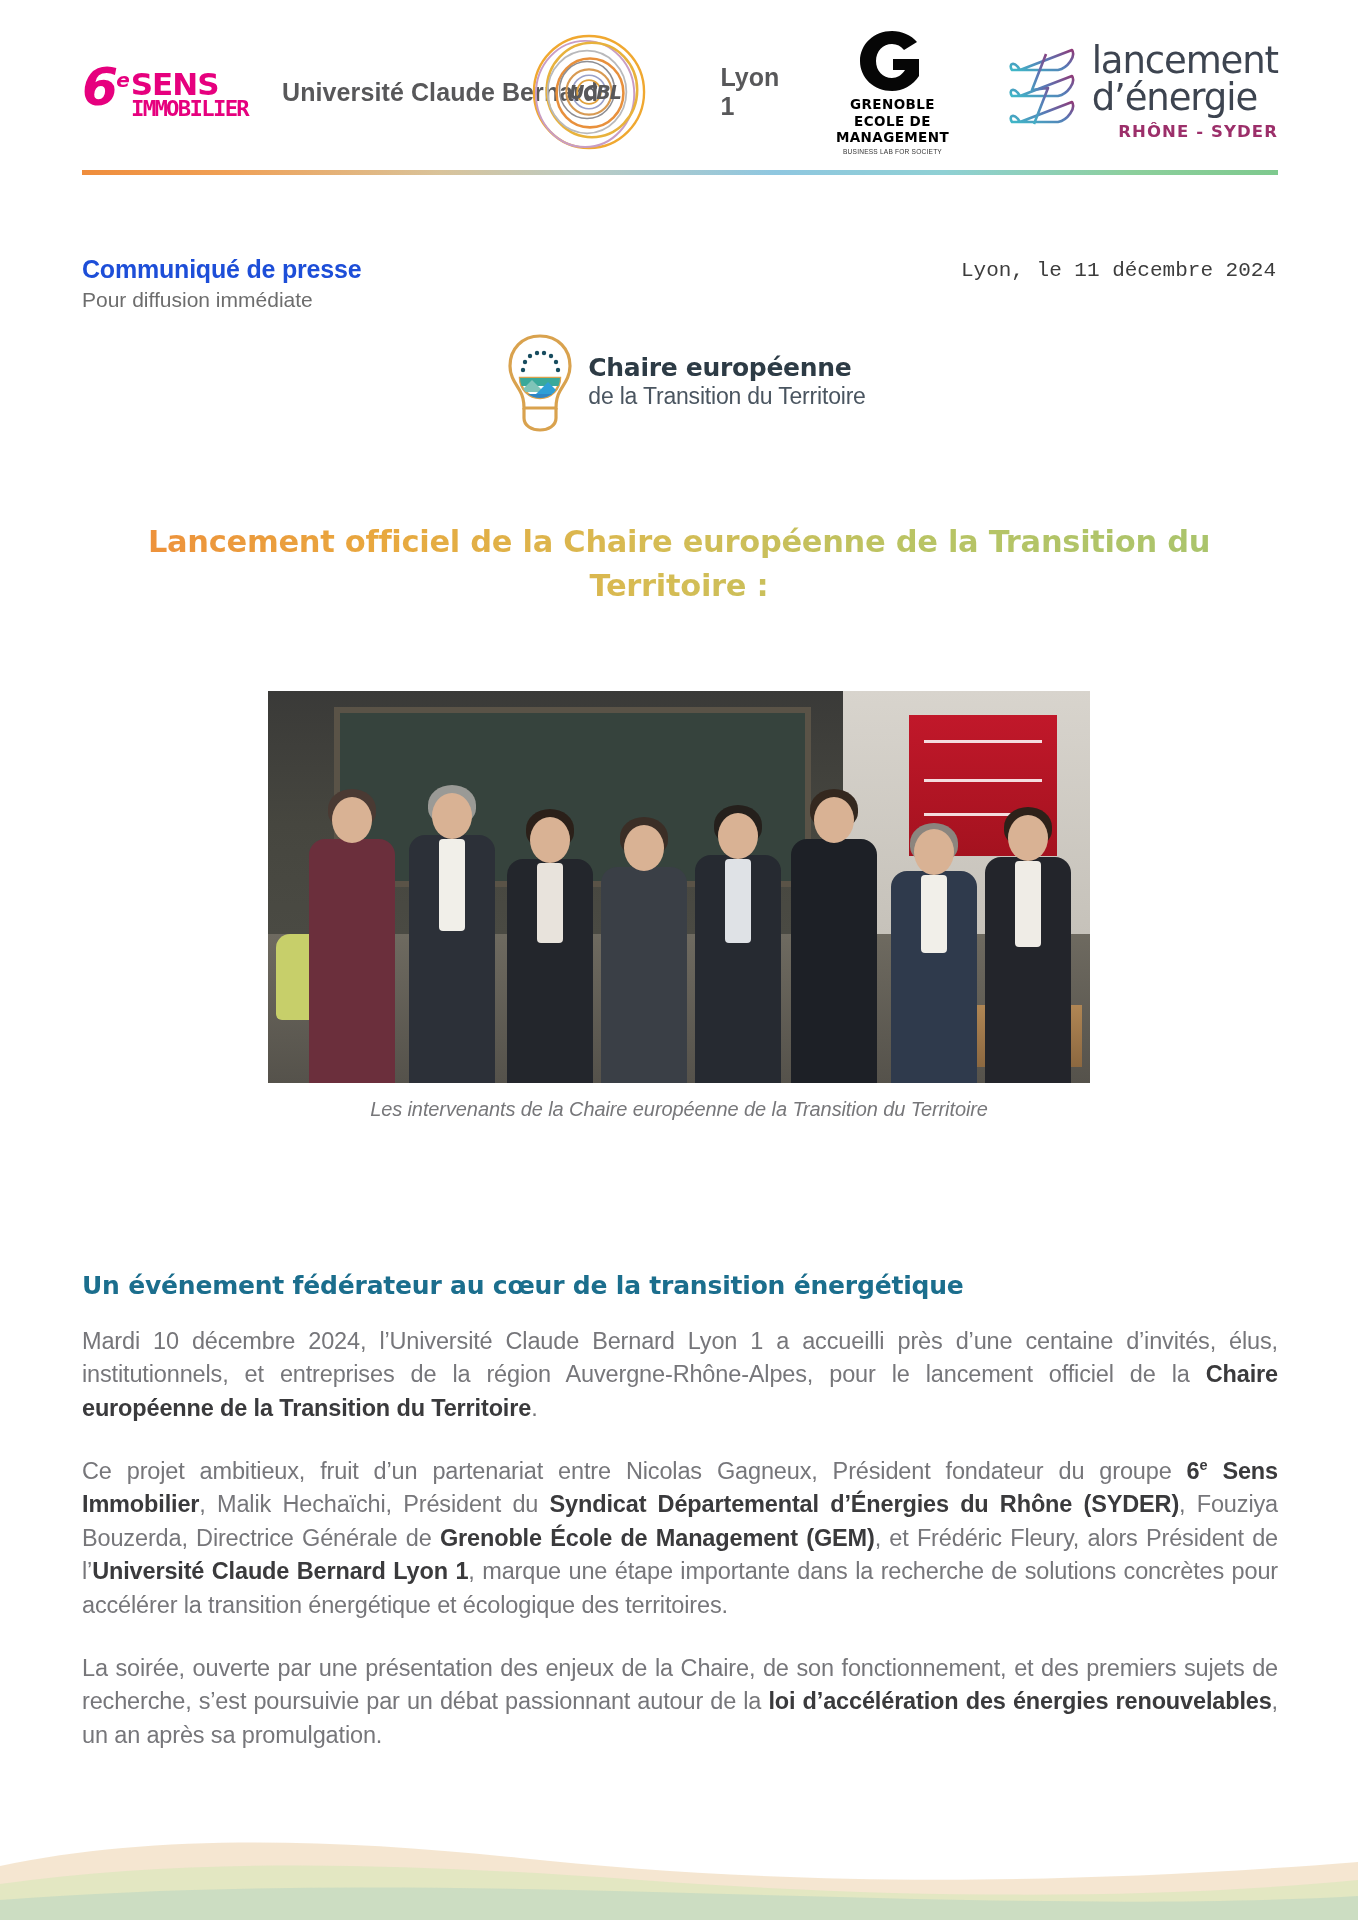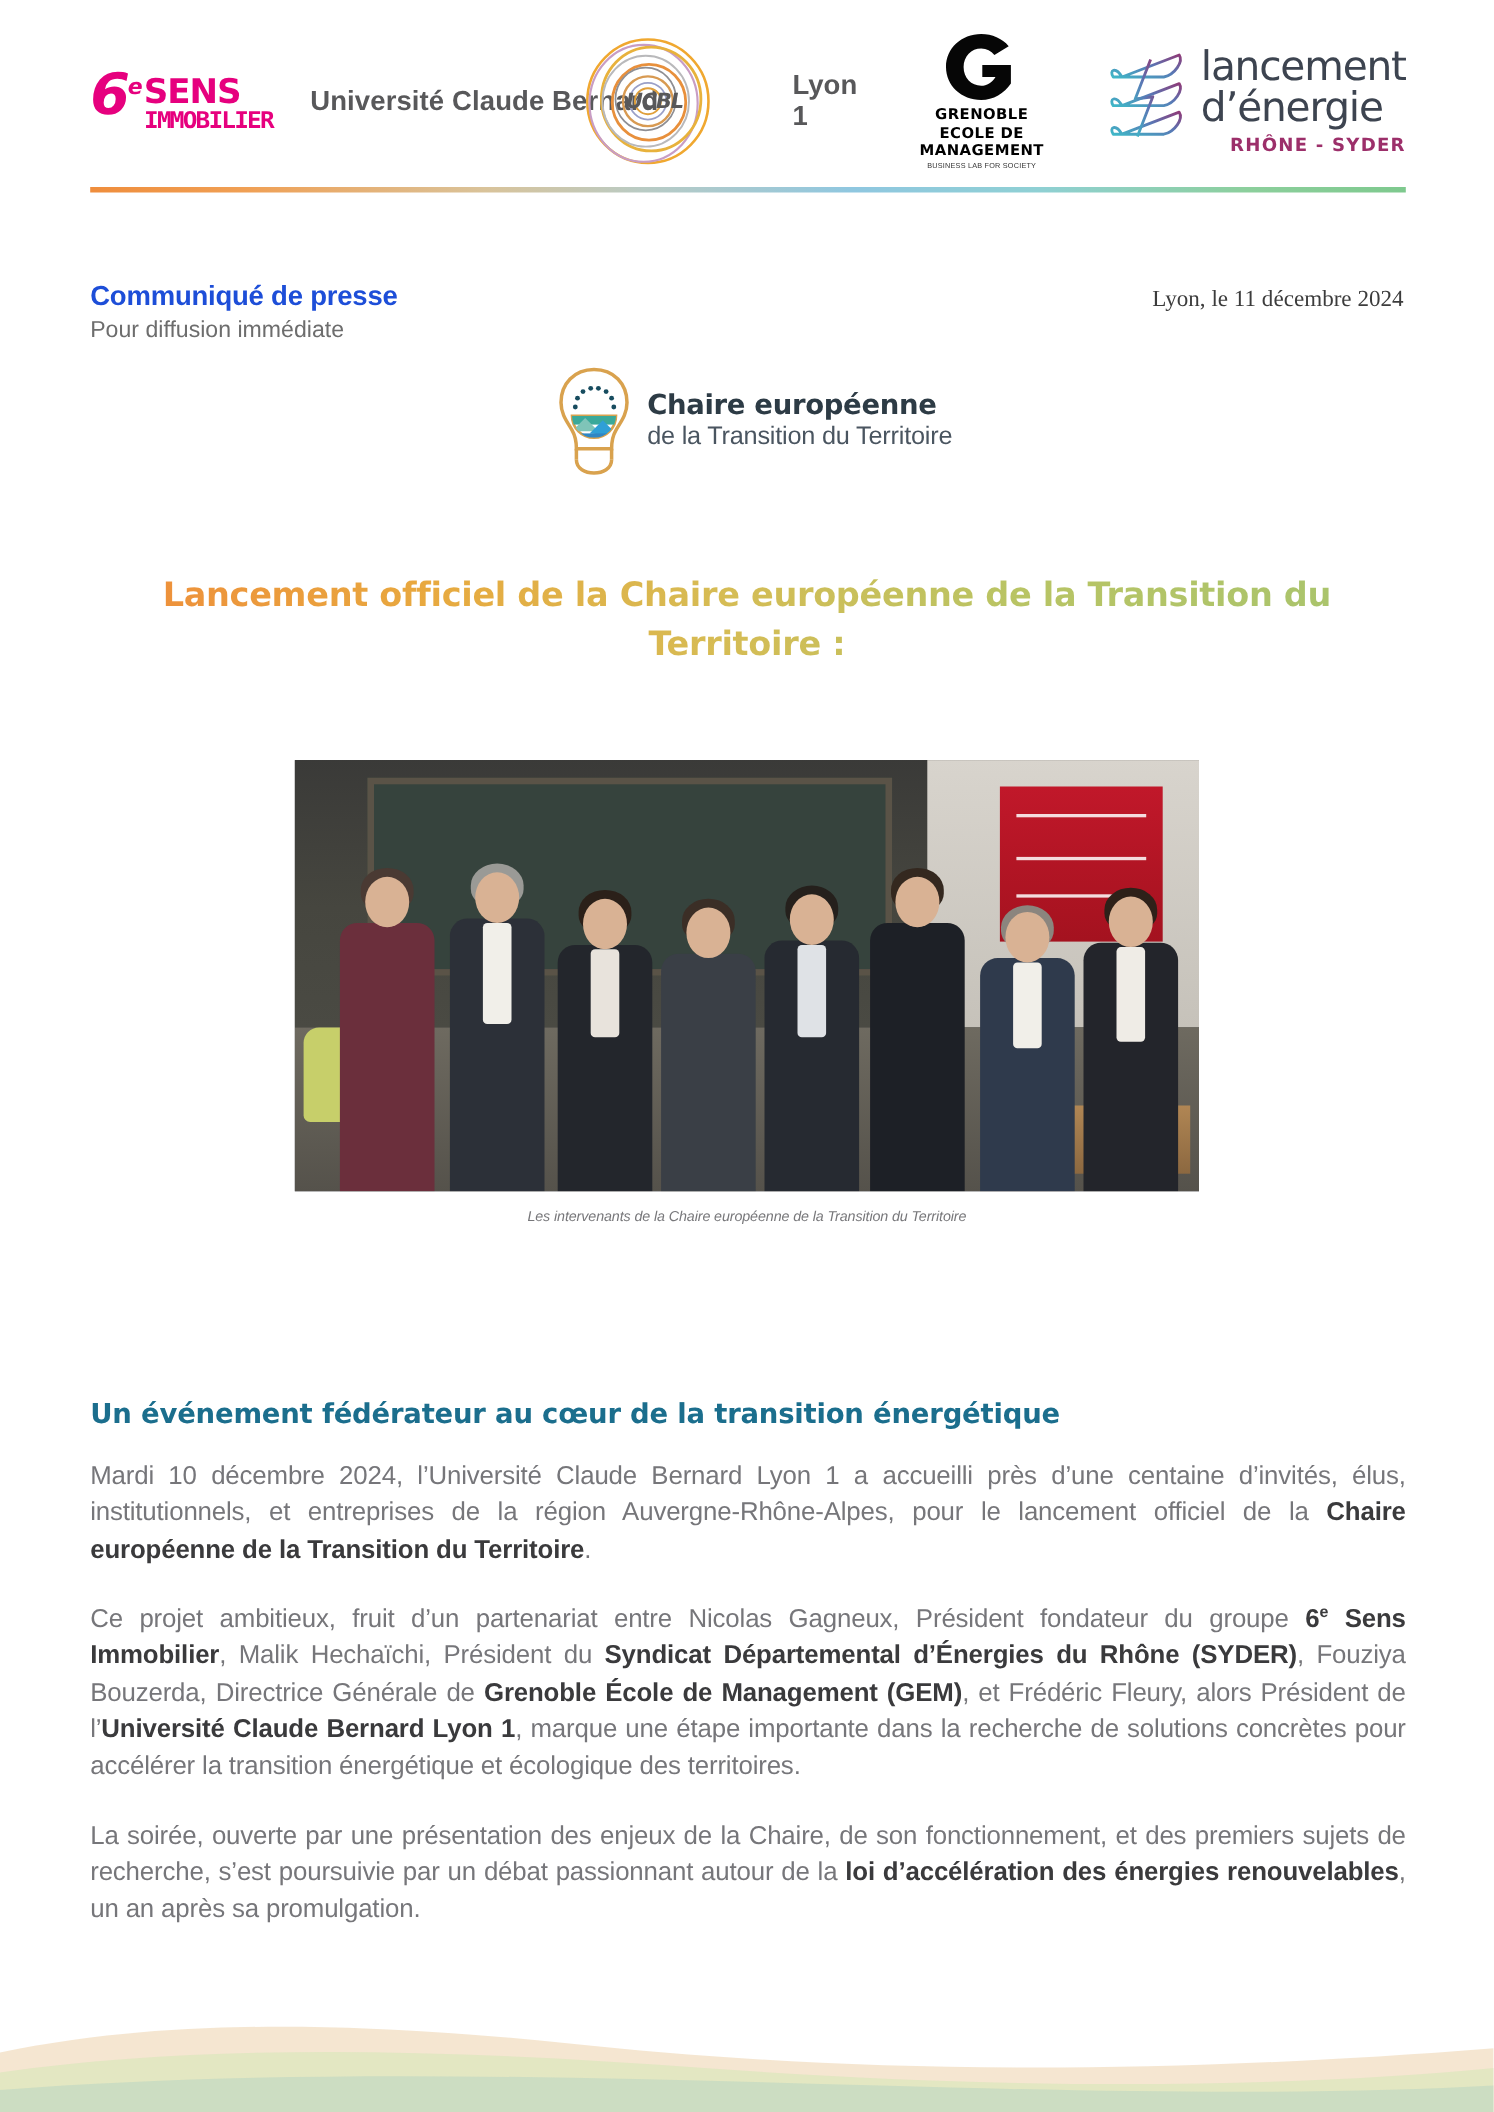--- a/index.html
+++ b/index.html
@@ -193,21 +193,21 @@
   .cp-sub {
     font-family: "Liberation Sans", sans-serif;
     font-size: 21px;
     color: #6d6d6d;
     margin-top: 4px;
   }
   .cp-date {
     position: absolute;
     right: 82px;
     top: 259px;
-    font-family: Liberation Serif, serif;
+    font-family: Liberation Mono, monospace;
     font-size: 21px;
     color: #3c3c3c;
     text-align: center;
   }
 
   
   .chaire-logo {
     position: absolute;
     left: 0;
     right: 0;
@@ -338,21 +338,21 @@
   }
 
   
   .caption {
     position: absolute;
     left: 0; right: 0;
     top: 1098px;
     text-align: center;
     font-family: "Liberation Sans", sans-serif;
     font-style: italic;
-    font-size: 13px;
+    font-size: 20px;
     color: #77777a;
     letter-spacing: -0.1px;
   }
 
   
   .sec-heading {
     position: absolute;
     left: 82px;
     top: 1250px;
     font-family: "DejaVu Sans", sans-serif;

